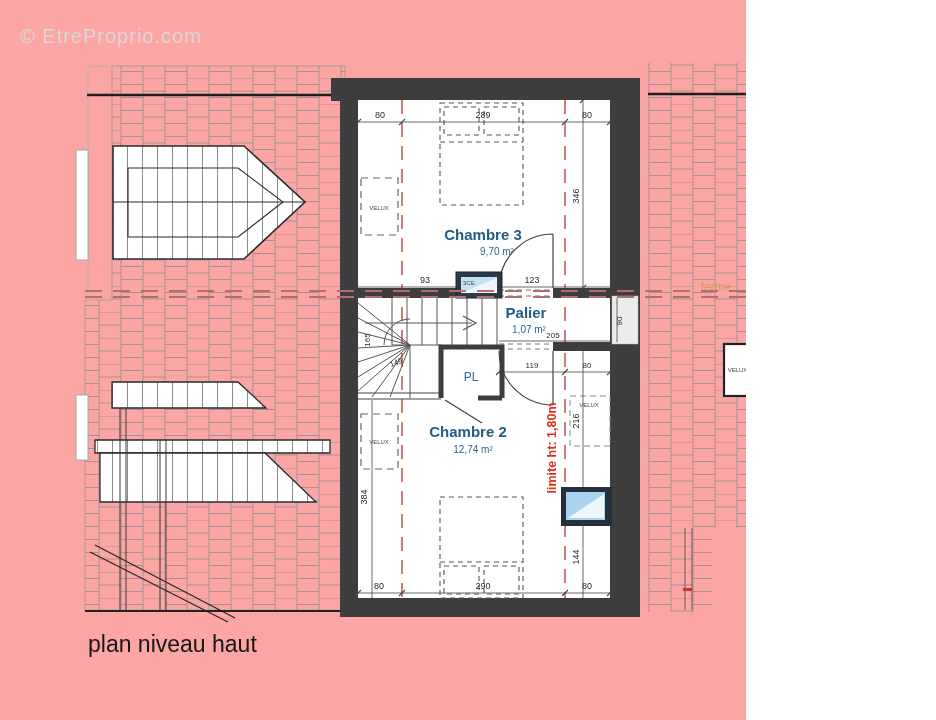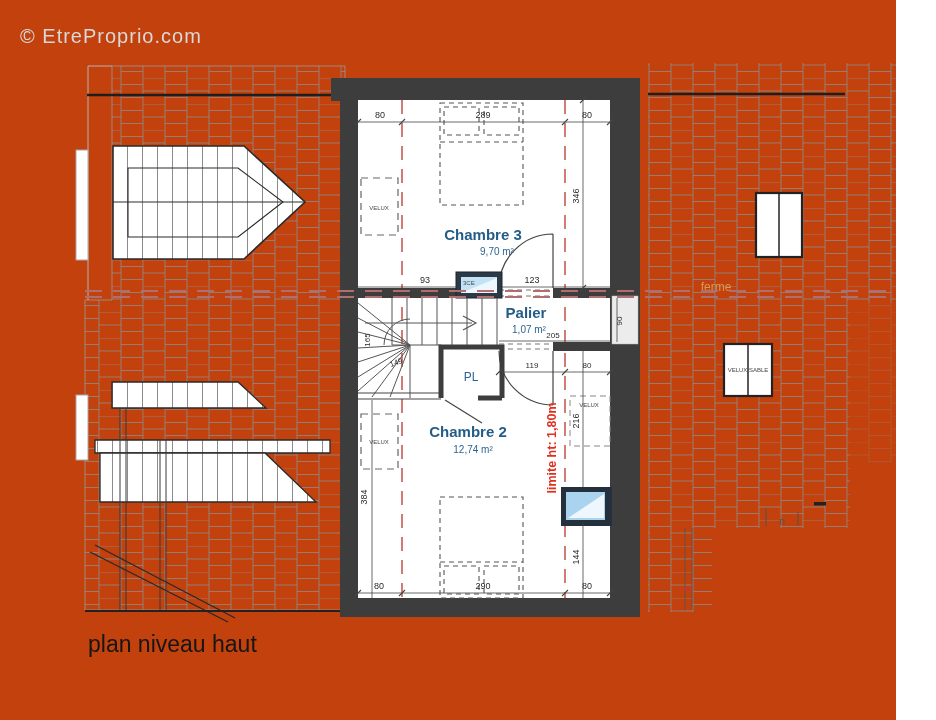--- a/index.html
+++ b/index.html
@@ -1,16 +1,16 @@
 <!DOCTYPE html>
 <html><head>
 <meta charset="utf-8">
 <style>
   html,body{margin:0;padding:0;background:#ffffff;}
-  .stage{position:relative;width:896px;height:720px;background:#c2410c;overflow:hidden;
+  .stage{position:relative;width:746px;height:720px;background:#fca5a5;overflow:hidden;
          font-family:"Liberation Sans", sans-serif;}
   svg{display:block}
   text{font-family:"Liberation Sans", sans-serif;}
   .watermark{font-size:20px;fill:#d9d9d9;letter-spacing:1px;}
   .plan-title{font-size:23px;fill:#161616;}
   .room-name{font-size:15px;font-weight:bold;fill:#235c87;}
   .room-area{font-size:10px;fill:#2d6494;}
   .pl-label{font-size:12px;fill:#2d6494;}
   .dim{font-size:9px;fill:#2b2b2b;}
   .dim-sm{font-size:8px;fill:#2b2b2b;}

